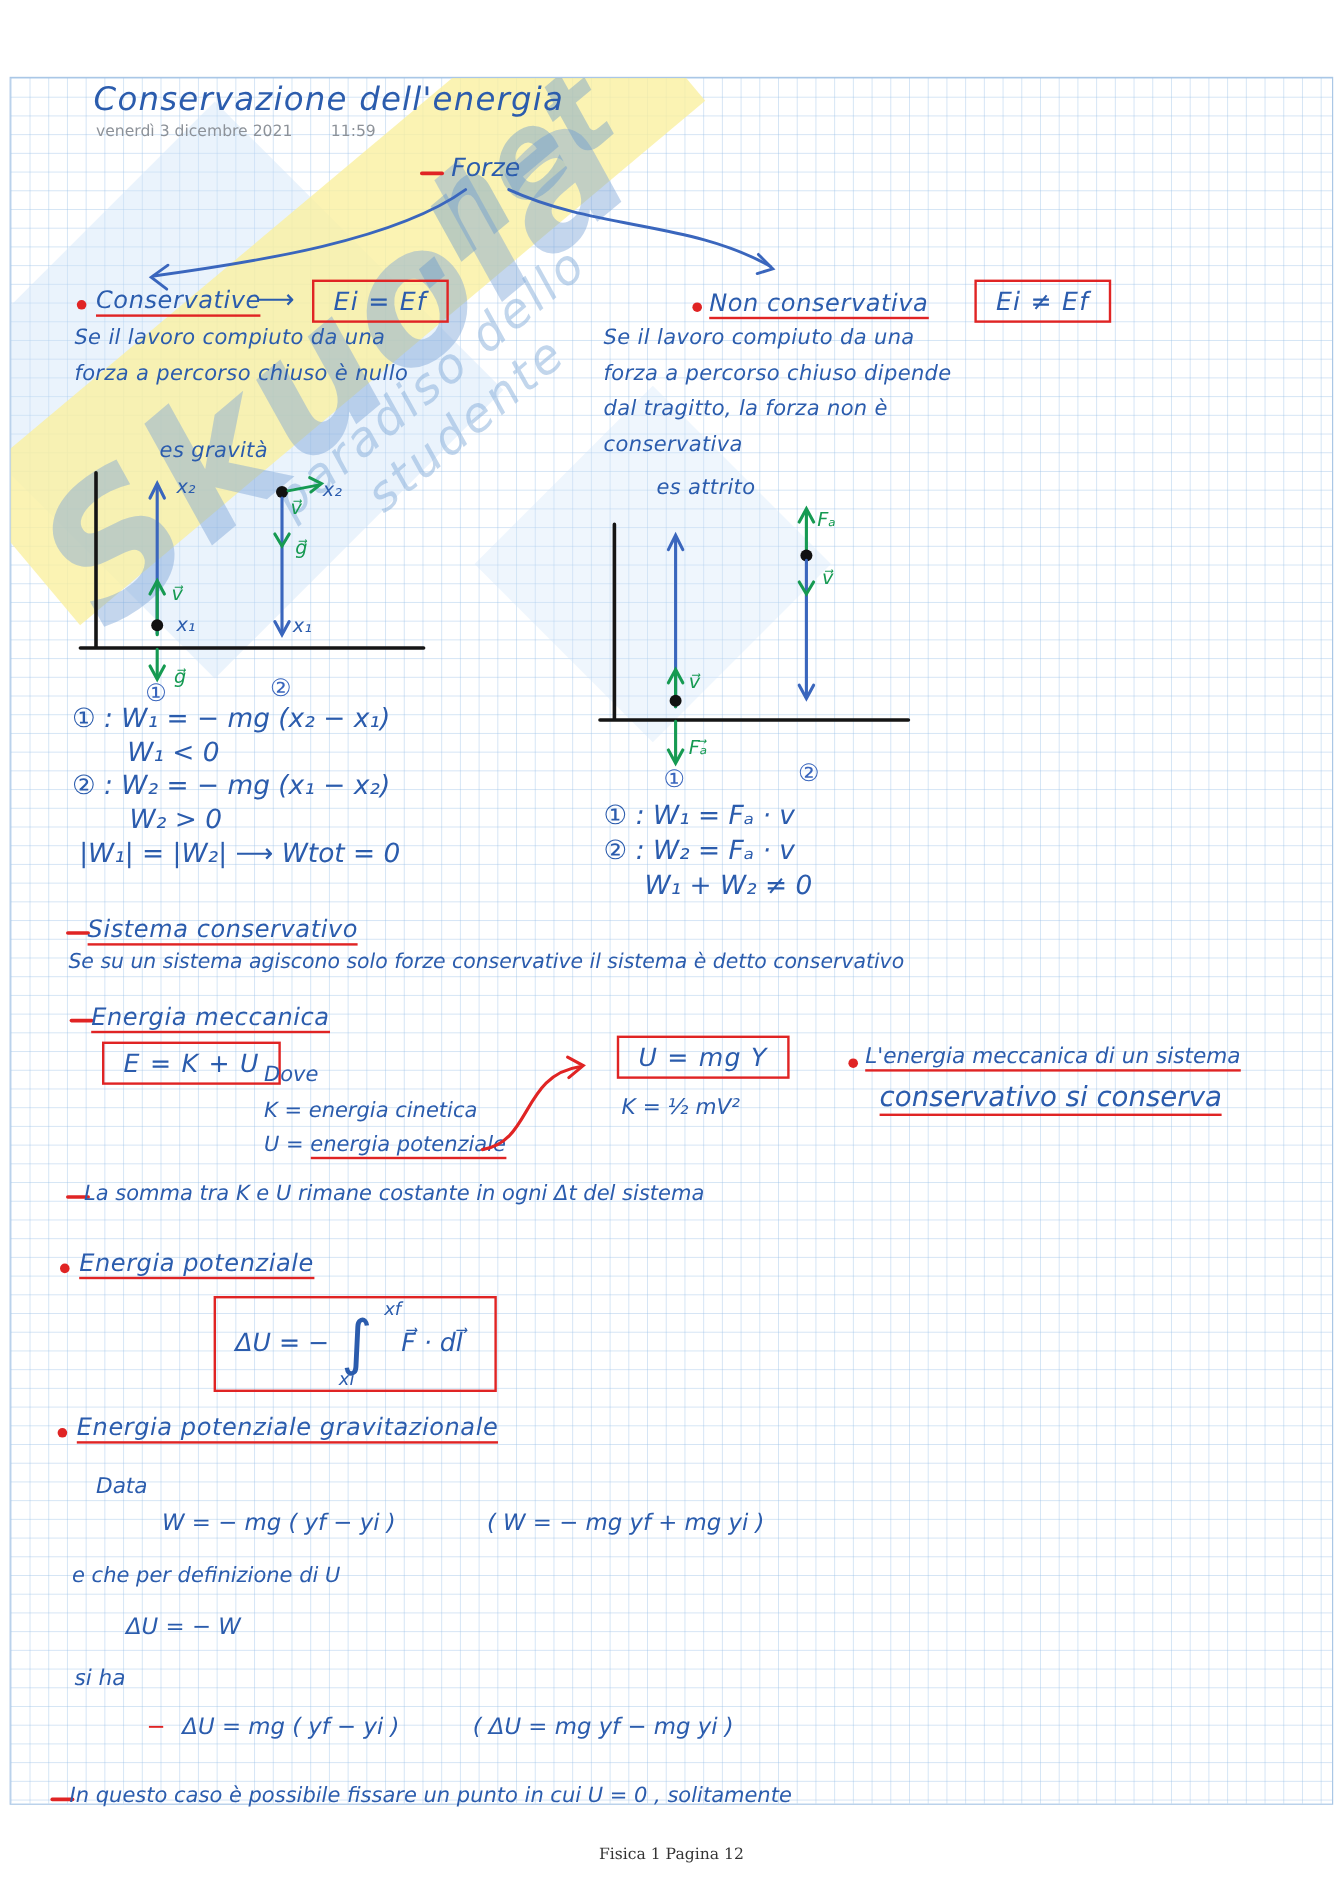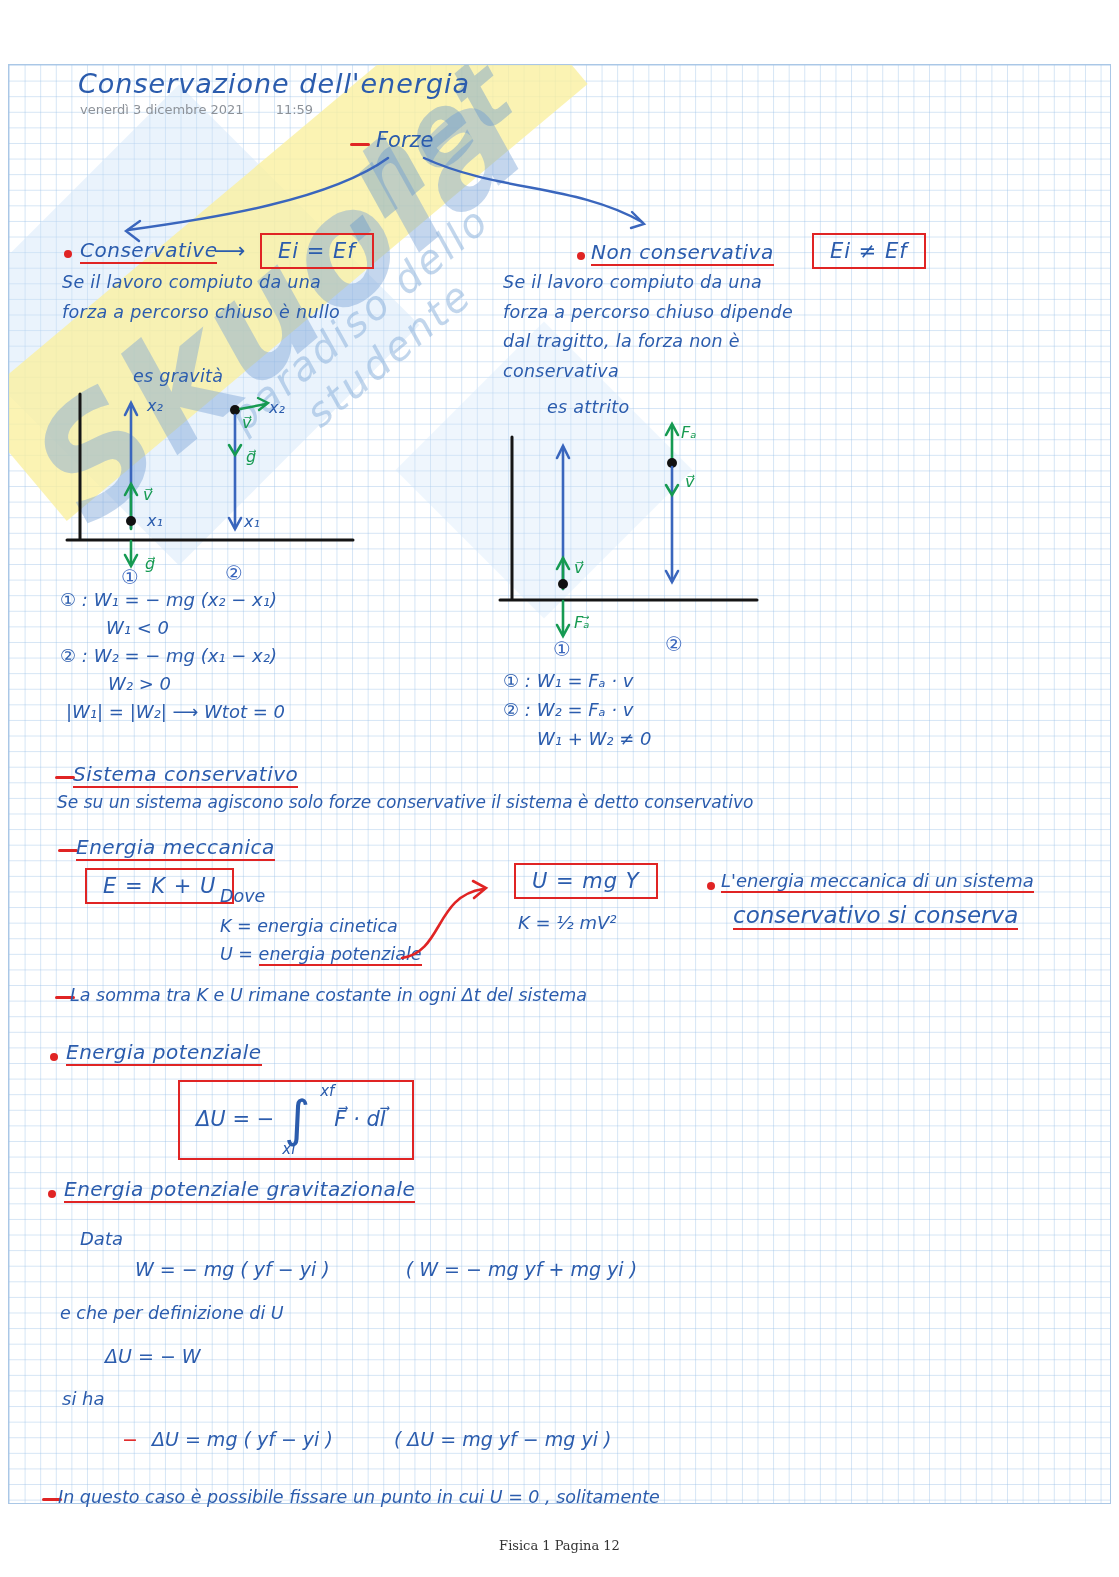--- a/index.html
+++ b/index.html
@@ -28,21 +28,21 @@
   .wm-tag{left:130px;top:225px;width:470px;text-align:center;font-size:40px;font-style:italic;
     color:rgba(133,173,218,.5);transform:rotate(-40deg);letter-spacing:3px;}
   
   .hand{color:#2b5cad;font-style:italic;font-family:"DejaVu Sans",sans-serif;position:absolute;white-space:nowrap;}
   .red{color:#e02424;}
   .title{font-size:27px;letter-spacing:1px;}
   .date-row{position:absolute;font-style:normal;color:#8d9299;font-size:13px;display:flex;gap:32px;}
   .h20{font-size:20px;letter-spacing:.5px;}
   .runder{border-bottom:2.5px solid #e02424;padding-bottom:0;}
   .body17{font-size:17.5px;line-height:29.5px;letter-spacing:.3px;}
-  .eq{font-size:18px;line-height:28px;}
+  .eq{font-size:22px;line-height:28px;}
   .rbox{position:absolute;border:2.5px solid #e02424;color:#2b5cad;font-style:italic;
         font-size:21px;padding:4px 16px;letter-spacing:1px;white-space:nowrap;}
   .rdot{position:absolute;width:8px;height:8px;border-radius:50%;background:#e02424;}
   .rdash{position:absolute;width:20px;height:3px;border-radius:2px;background:#e02424;}
   .svgabs{position:absolute;}
   
   .int-box{position:absolute;border:2.5px solid #e02424;display:flex;align-items:center;
            padding:12px 26px 14px 16px;color:#2b5cad;font-style:italic;font-size:21px;}
   .int-wrap{position:relative;display:inline-block;margin:0 24px 0 10px;}
   .int-sym{font-size:50px;line-height:1;font-style:normal;}

